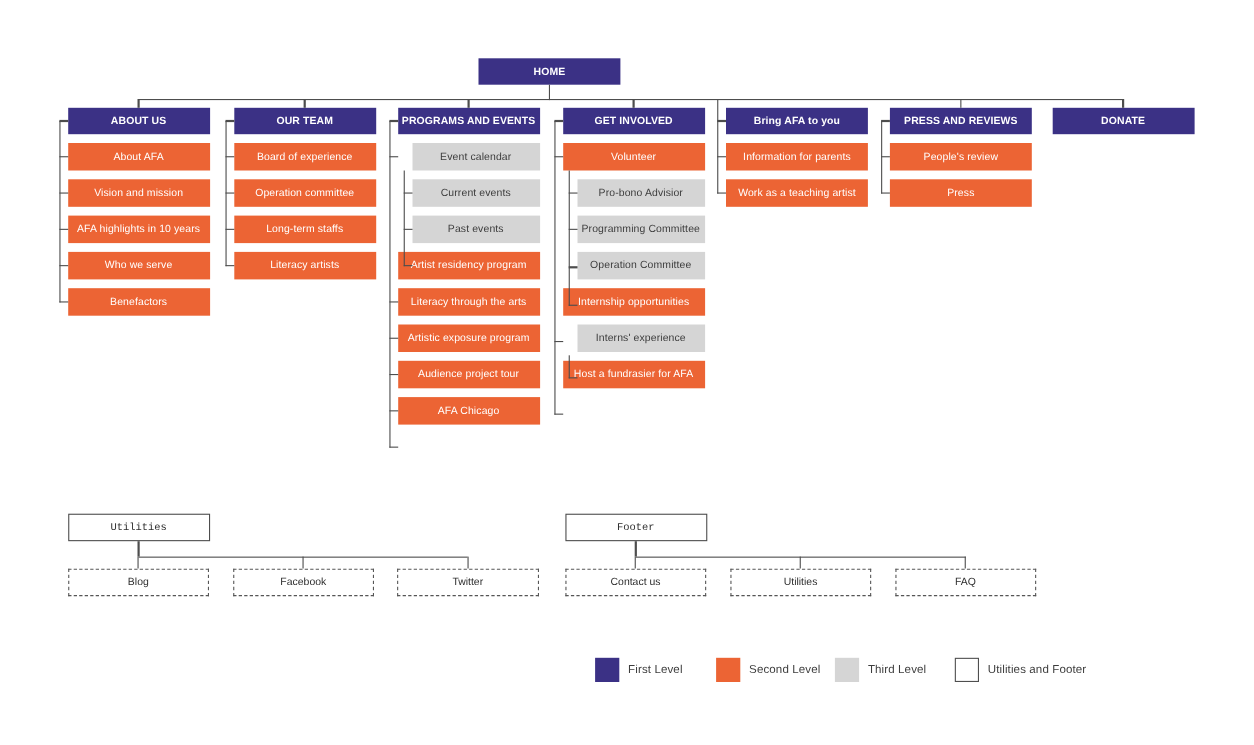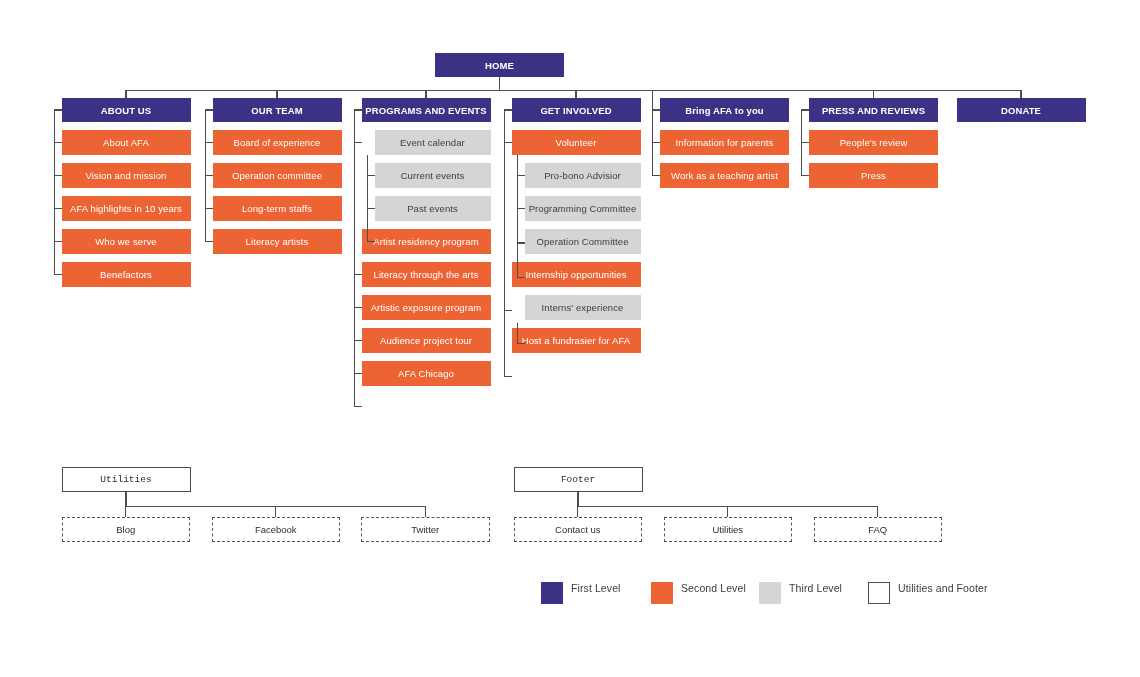--- a/index.html
+++ b/index.html
@@ -25,21 +25,21 @@
   #home{position:absolute;left:435px;top:53px;width:129px;height:24px;min-height:24px;}
   .ln{position:absolute;background:var(--line);}
   .ubox{
     position:absolute;display:flex;align-items:center;justify-content:center;
     box-sizing:border-box;background:#fff;color:#2e2e2e;font-size:9.5px;text-align:center;
   }
   .solid{border:1.3px solid var(--line);font-family:Liberation Mono, monospace;}
   .dashed{border:1.3px dashed #565656;}
   #util-box{left:61.5px;top:467px;width:129px;height:25px;}
   #foot-box{left:513.5px;top:467px;width:129px;height:25px;}
-  .legend-item{position:absolute;top:582px;display:flex;align-items:flex-start;height:22px;padding-left:28px;}
+  .legend-item{position:absolute;top:598px;display:flex;align-items:center;height:22px;padding-left:28px;}
   .swatch{width:22px;height:22px;margin-right:8px;flex:0 0 auto;}
   .swatch.bordered{box-sizing:border-box;border:1.4px solid #4f4f4f;background:#fff;}
   .lg-label{font-size:10.5px;color:var(--ink);white-space:nowrap;letter-spacing:.1px;}
   #lg0{left:513px;} #lg1{left:623px;} #lg2{left:731px;} #lg3{left:840px;}
 </style>
 </head>
 <body>
 
 <div id="diagram">
   <div id="home" class="node box-l1">HOME</div>

